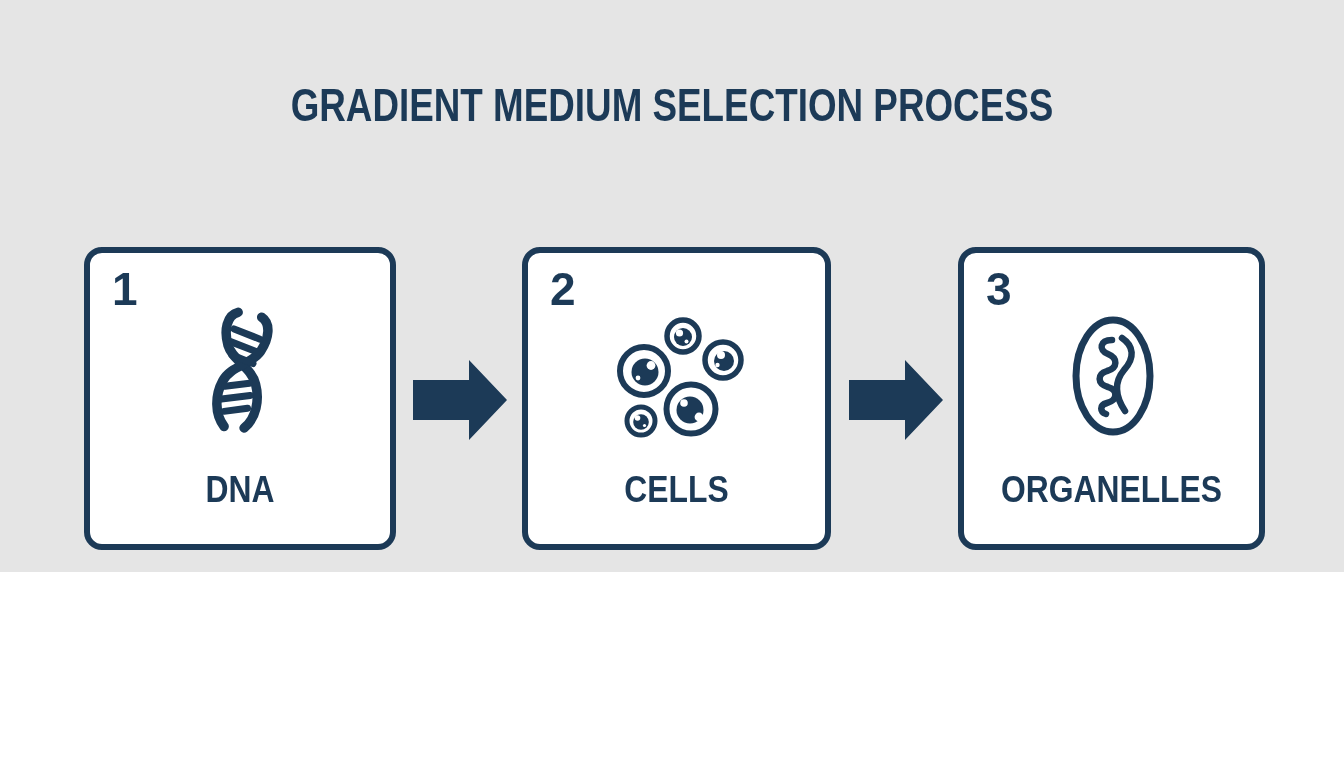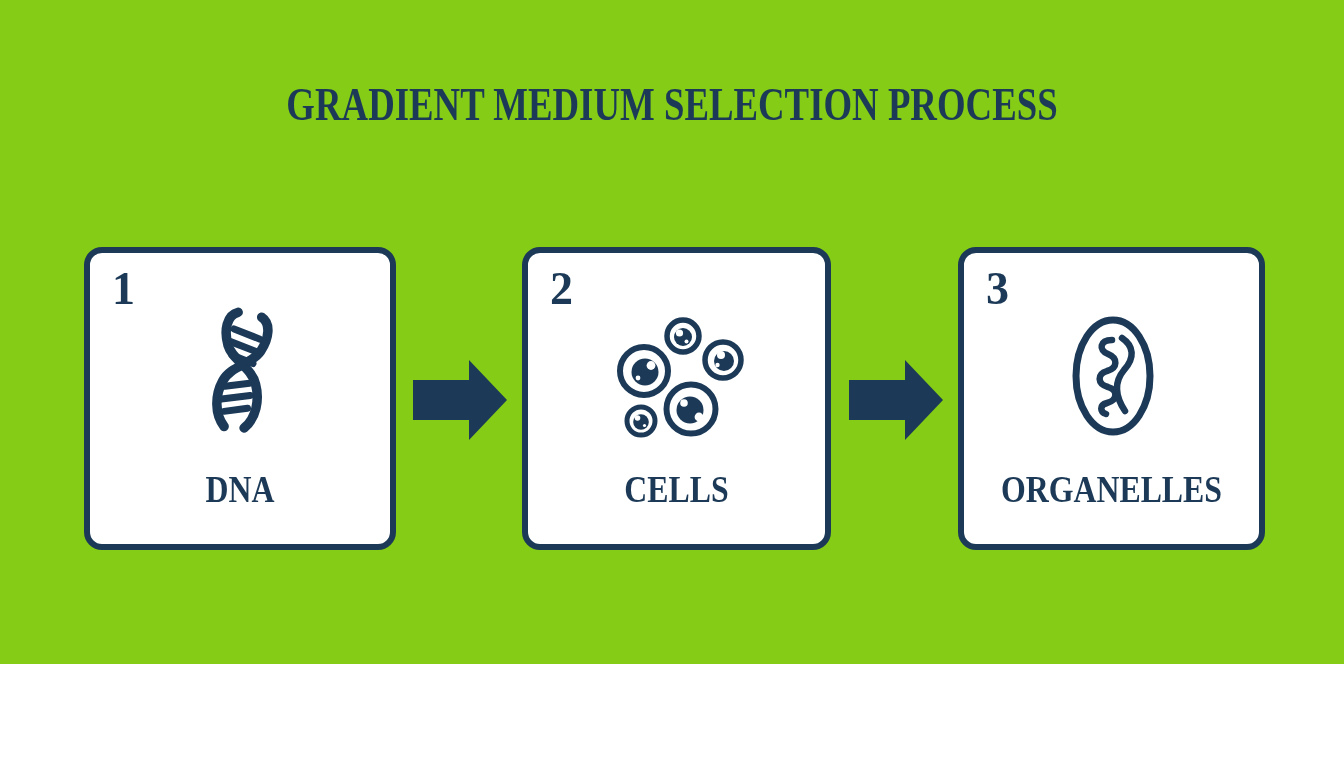--- a/index.html
+++ b/index.html
@@ -1,18 +1,18 @@
 <!DOCTYPE html>
 <html><head>
 <meta charset="utf-8">
 <style>
   html,body{margin:0;padding:0;background:#ffffff;}
   .canvas{
-    position:relative;width:1344px;height:664px;background:#84cc16;
-    font-family:Liberation Serif, serif;color:#1c3a57;overflow:hidden;
+    position:relative;width:1344px;height:572px;background:#e5e5e5;
+    font-family:Liberation Sans, sans-serif;color:#1c3a57;overflow:hidden;
   }
   .title{
     position:absolute;top:82px;left:0;width:100%;
     text-align:center;font-size:46px;font-weight:700;line-height:1;
     letter-spacing:0px;color:#1c3a57;
     transform:scaleX(0.80);transform-origin:50% 50%;
     white-space:nowrap;
   }
   .step-box{
     position:absolute;top:247px;height:303px;width:309px;

